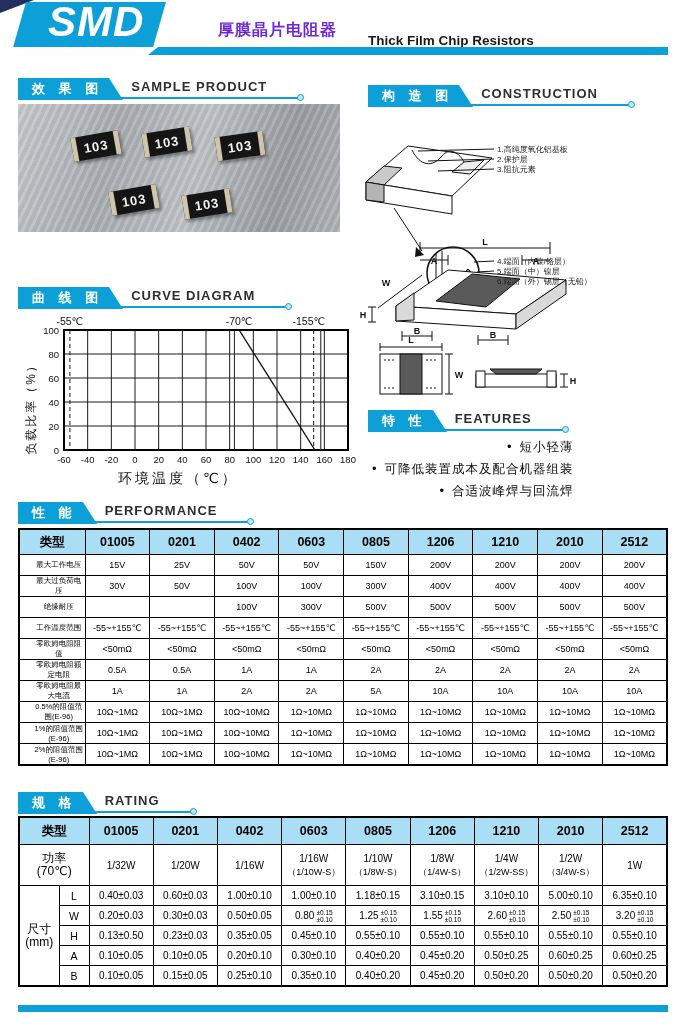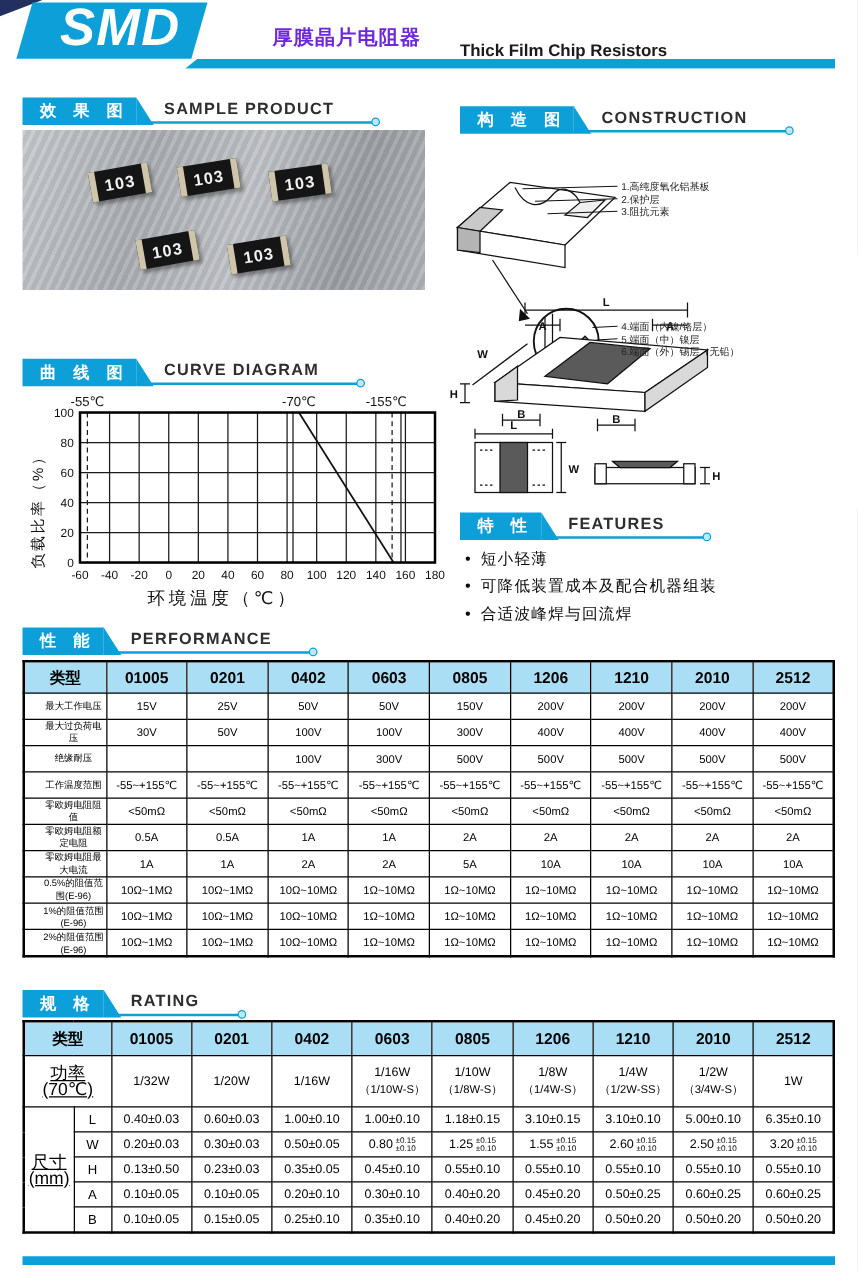--- a/index.html
+++ b/index.html
@@ -48,35 +48,35 @@
   
   .chartbox{position:absolute;left:18px;top:316px;width:345px;height:156px;}
   .ylab{position:absolute;left:-43px;top:82px;width:112px;text-align:center;font-size:12px;
         letter-spacing:2px;transform:rotate(-90deg);color:#111;}
   .xlab{position:absolute;left:118px;top:470px;font-size:14px;letter-spacing:3px;color:#111;}
   .tk{font-size:9.5px;fill:#111;}
   .toplab{font-size:10.5px;fill:#111;}
 
   
   .features{position:absolute;left:372px;top:436px;list-style:none;margin:0;padding:0;}
-  .features li{font-size:12.5px;line-height:22px;color:#0a0a0a;letter-spacing:1px;}
+  .features li{font-size:12.5px;line-height:22px;color:#0a0a0a;letter-spacing:1px;text-align:right;}
   .features li::before{content:'•';margin-right:7px;font-size:13px;}
 
   
   table.dt{position:absolute;left:18px;border-collapse:collapse;table-layout:fixed;width:650px;
            border:2px solid #000;background:#fff;}
   table.dt td,table.dt th{border:1px solid #000;text-align:center;padding:0 1px;overflow:hidden;color:#000;}
   table.dt th{background:#a9def5;font-size:12.5px;font-weight:600;height:24px;}
   #perf{top:528px;}
   #perf td{font-size:9px;height:20px;}
   #perf td.rl{font-size:7.5px;text-align:center;padding-left:14px;}
   #rate{top:816px;}
   #rate th{height:26px;}
   #rate td{font-size:10px;height:19px;}
-  #rate td.rl2{font-size:14px;line-height:13px;text-decoration:underline;}
+  #rate td.rl2{font-size:12px;line-height:13px;}
   #rate tr.power td{height:40px;line-height:13px;}
   #rate td .l2{font-size:9px;}
   #rate td.dl{font-size:10.5px;}
   .tol{display:inline-flex;flex-direction:column;font-size:6.5px;line-height:7px;
        vertical-align:middle;margin-left:2px;text-align:left;}
 </style>
 </head>
 <body>
 
 <div class="page">

